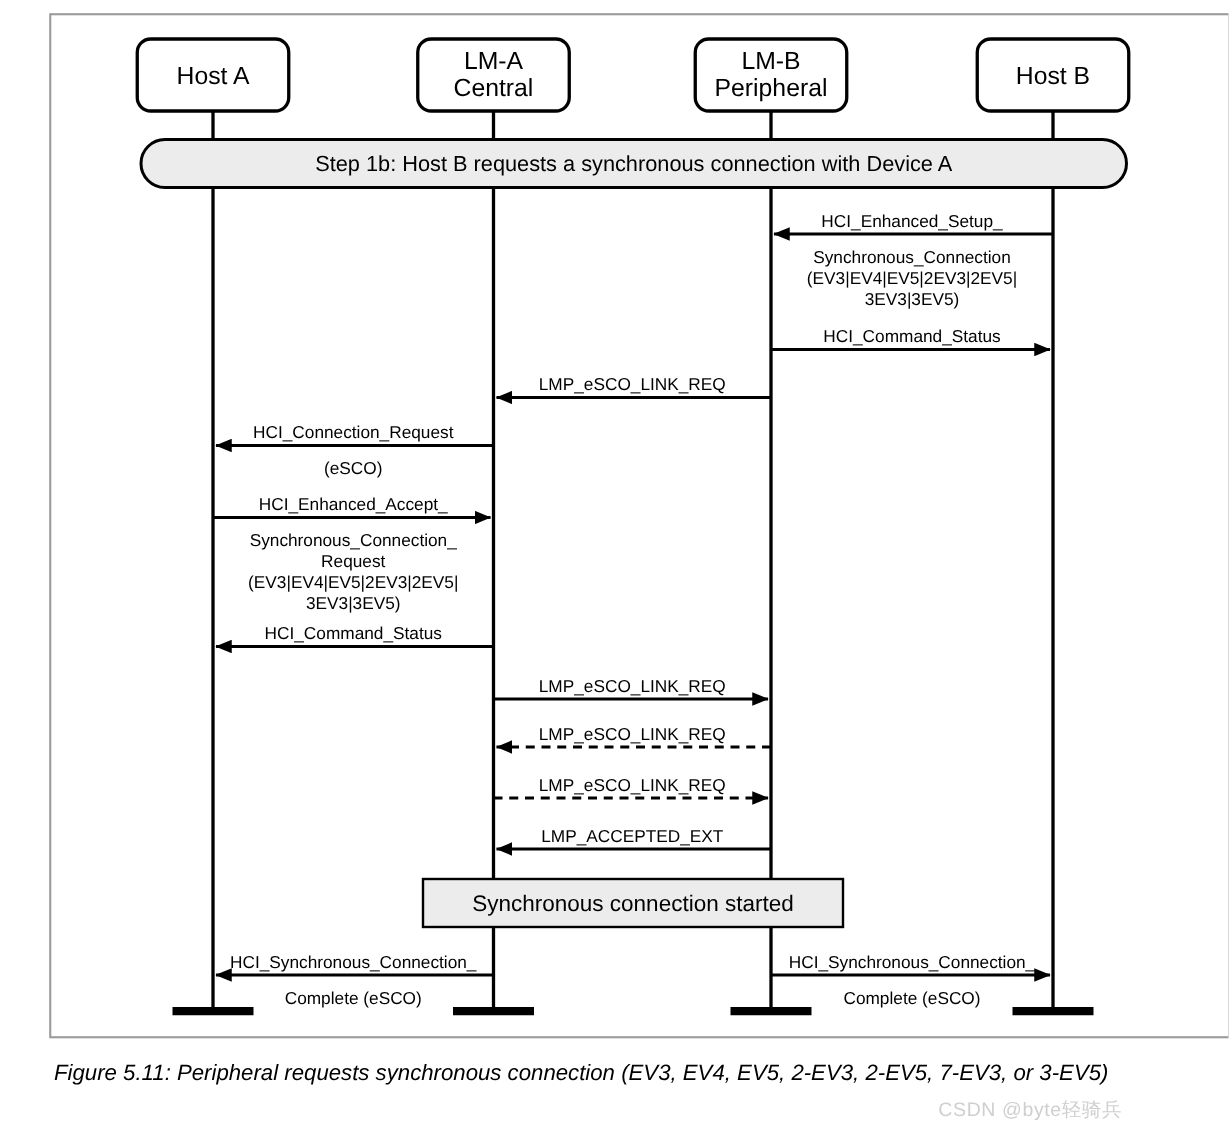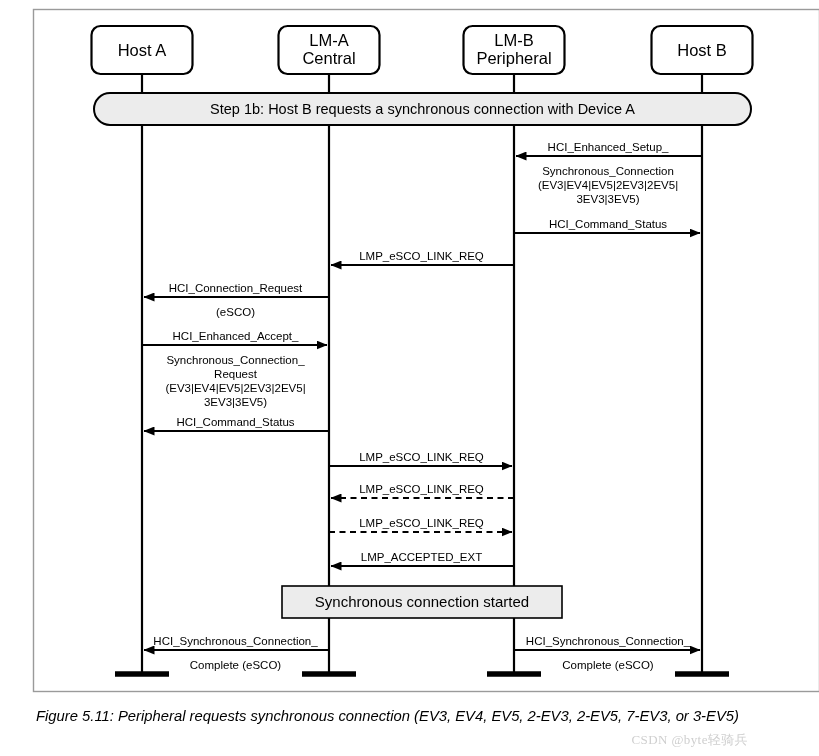--- a/index.html
+++ b/index.html
@@ -90,21 +90,21 @@
     font-family: "Liberation Sans", sans-serif;
     font-style: italic;
     font-size: 14.8px;
     line-height: 21px;
     color: #000000;
   }
   .watermark {
     position: absolute;
     right: 14px;
     top: 731px;
-    font-family: Liberation Serif, serif;
+    font-family: Liberation Sans, sans-serif;
     font-size: 13px;
     color: #cfcfcf;
     letter-spacing: 0.4px;
   }
 </style>
 </head>
 <body>
 
 <div id="diagram-root">
   <svg id="seq-svg" width="819" height="700" viewBox="0 0 819 700">

